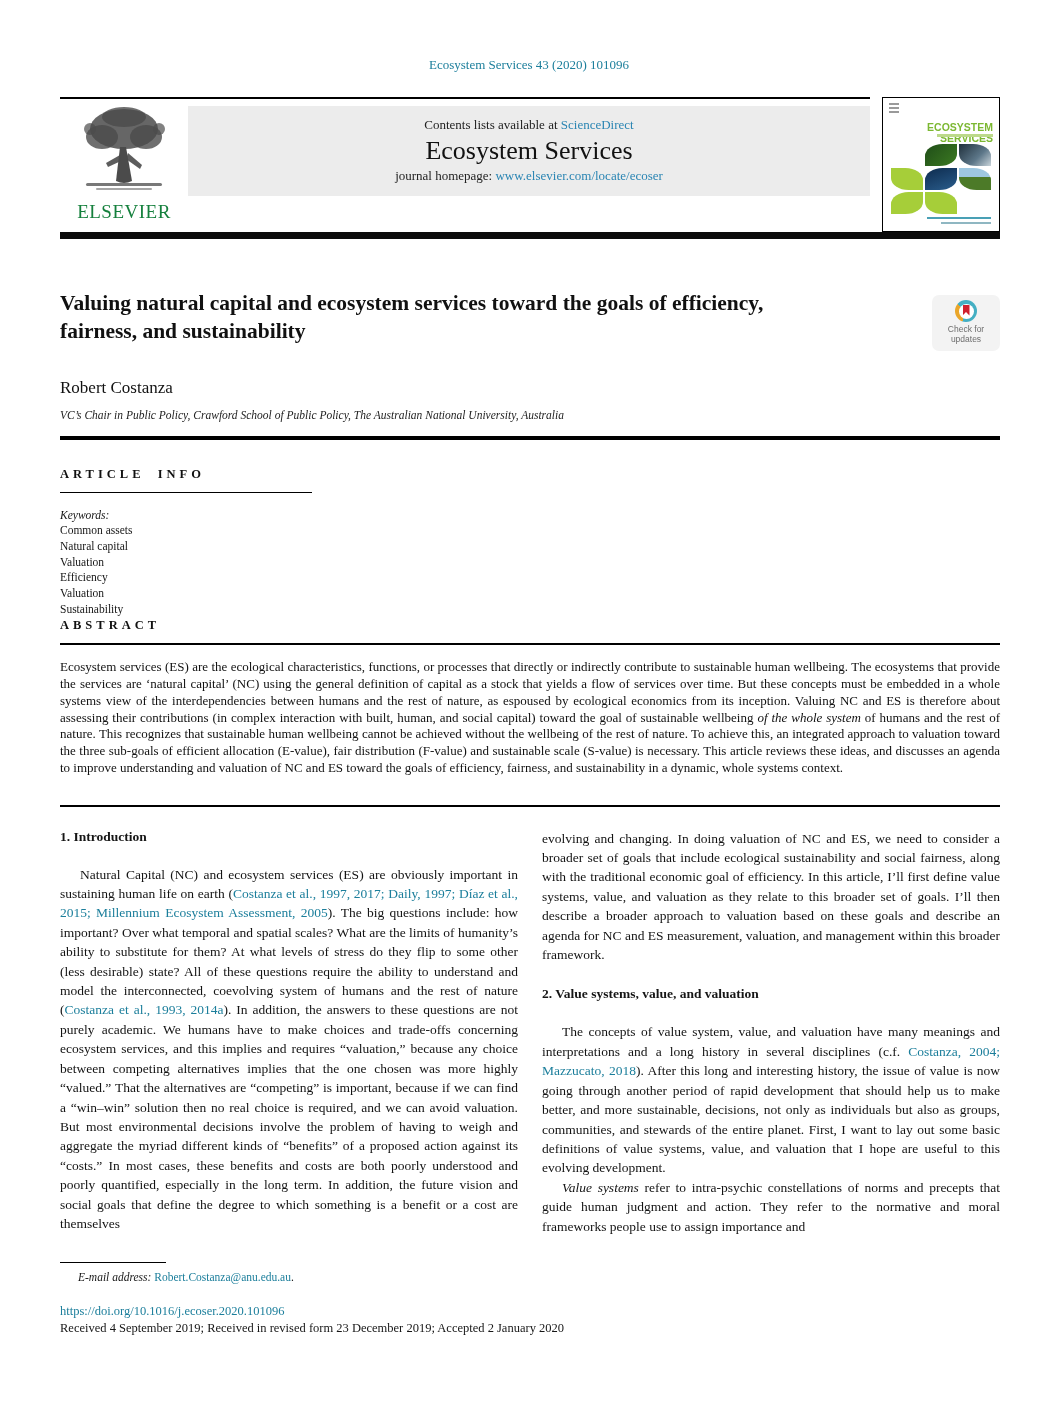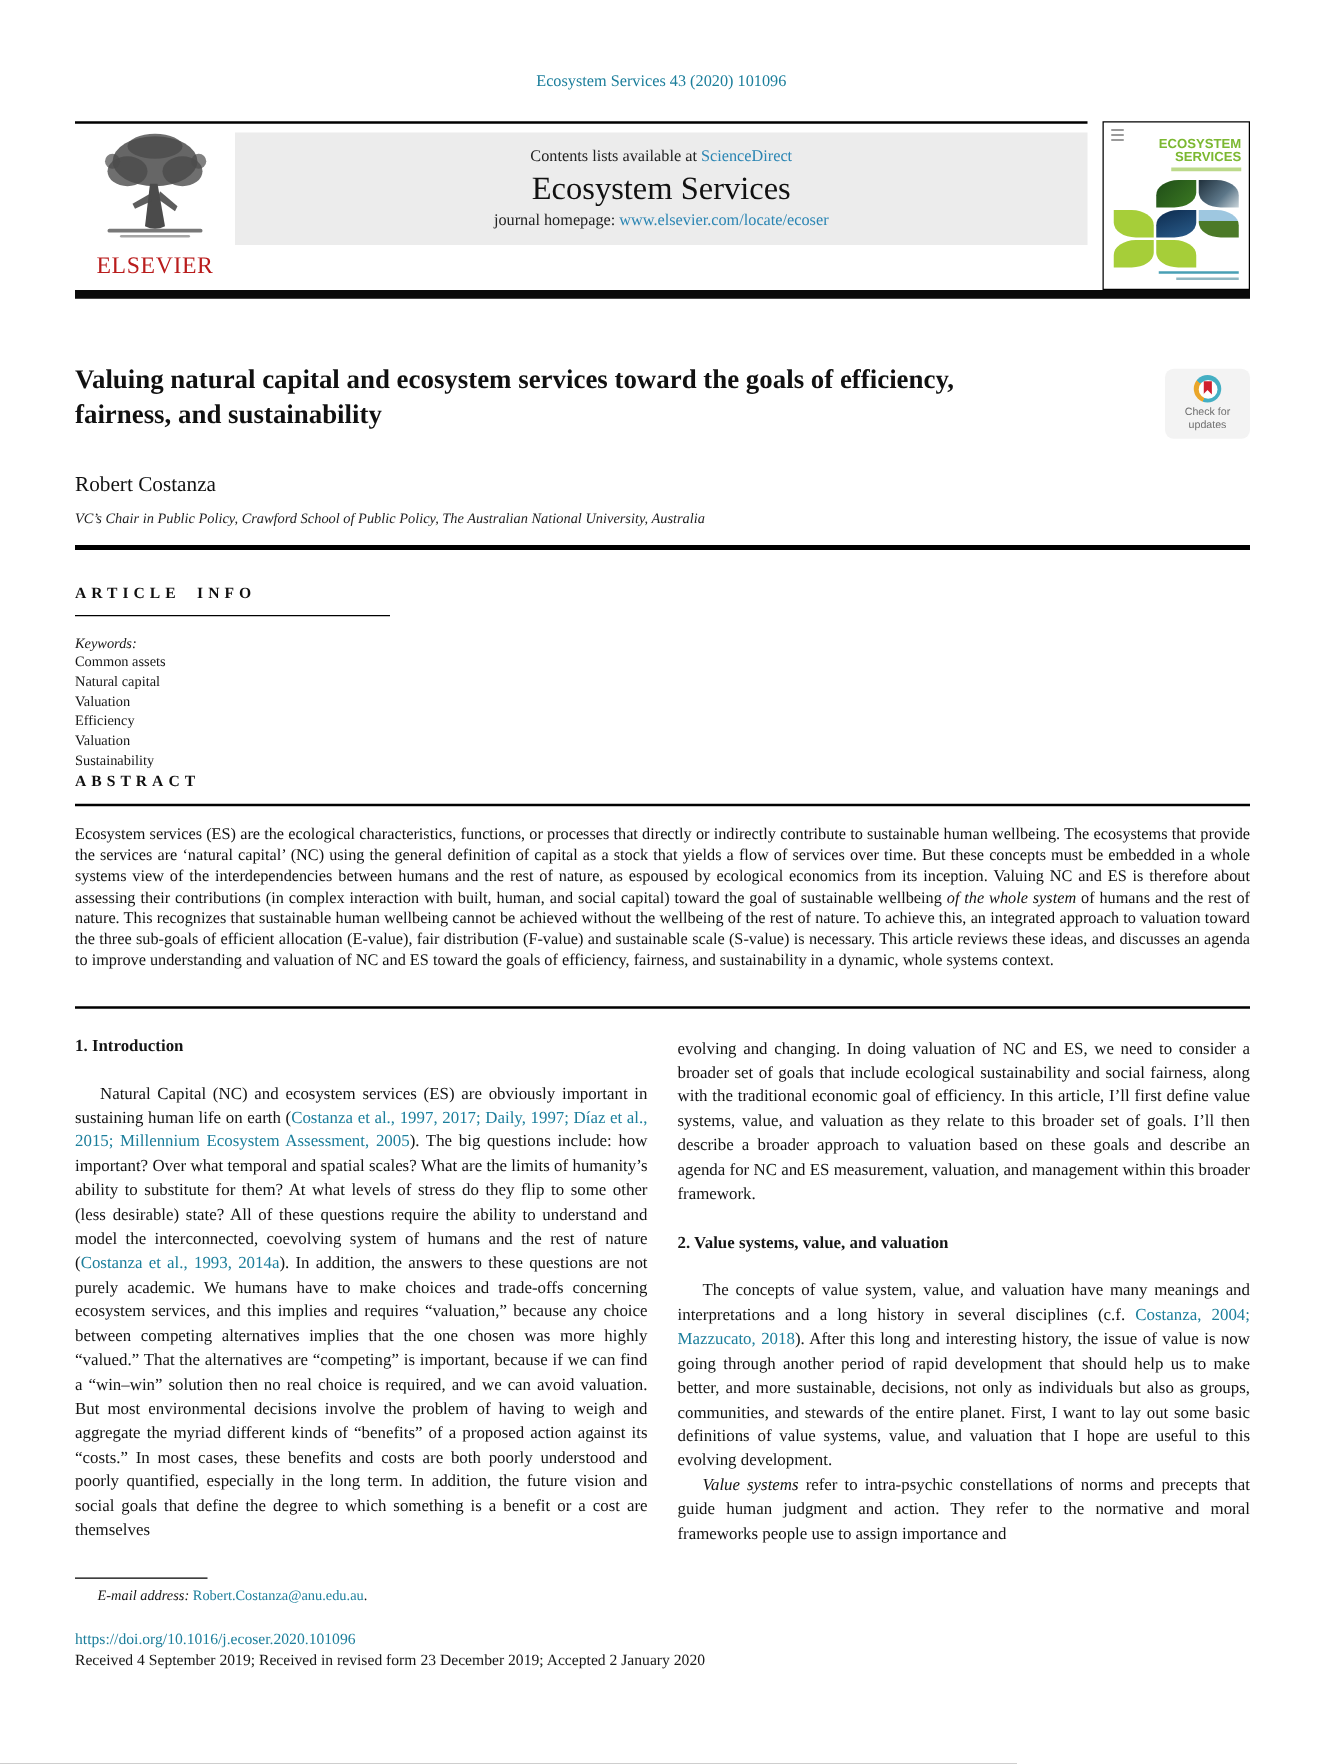--- a/index.html
+++ b/index.html
@@ -10,38 +10,38 @@
     font-family:"Liberation Serif", serif;
     overflow:hidden;
   }
   
   .cite-line { padding-top:57px; text-align:center; font-size:13px; color:#1b7e9b; }
   
   .masthead-wrap { margin:24px 58px 0 60px; }
   .masthead { display:flex; align-items:stretch; }
   .mast-left { flex:1; border-top:2px solid #000; display:flex; }
   .logo-box { width:128px; padding-top:4px; text-align:center; }
-  .elsevier-word { margin-top:2px; font-size:19px; color:#b91c1c; letter-spacing:0.5px; }
+  .elsevier-word { margin-top:2px; font-size:19px; color:#15803d; letter-spacing:0.5px; }
   .gray-box {
     flex:1; background:#ececec; margin-top:7px; height:90px;
     display:flex; flex-direction:column; justify-content:space-between;
     text-align:center; padding:11px 10px 12px 10px;
   }
   .contents-line { font-size:13px; color:#222; }
   .contents-line .seg-link { color:#2a85b3; }
   .journal-title { font-size:26px; color:#111; }
   .homepage-line { font-size:13px; color:#222;text-align:center; }
   .homepage-line .seg-link { color:#2a85b3; }
   .cover-box {
     width:118px; height:135px; border:1px solid #000; margin-left:12px;
     position:relative; background:#fff; overflow:hidden;
   }
   .cover-mark { position:absolute; top:5px; left:6px; width:10px; height:12px;
     background:repeating-linear-gradient(#9a9a9a 0 2px, #fff 2px 4px); }
-  .cover-title { position:absolute; top:12px; right:6px; text-align:right;
+  .cover-title { position:absolute; top:24px; right:6px; text-align:right;
     font-family:"Liberation Sans", sans-serif; font-weight:bold;
     font-size:10.5px; line-height:11px; color:#7cb832; }
   .cover-sub { position:absolute; top:36px; right:6px; width:56px; height:3px; background:#bcd98a; }
   .cover-grid { position:absolute; top:46px; left:8px; width:102px; height:70px;
     display:grid; grid-template-columns:repeat(3,32px); grid-template-rows:repeat(3,22px); gap:2px; }
   .tile { width:32px; height:22px; }
   .leaf-a { border-radius:0 55% 0 55%; }
   .leaf-b { border-radius:55% 0 55% 0; }
   .t-lime { background:#a6ce39; }
   .t-darkgreen { background:linear-gradient(135deg,#1f4d18,#3c7a22); }

